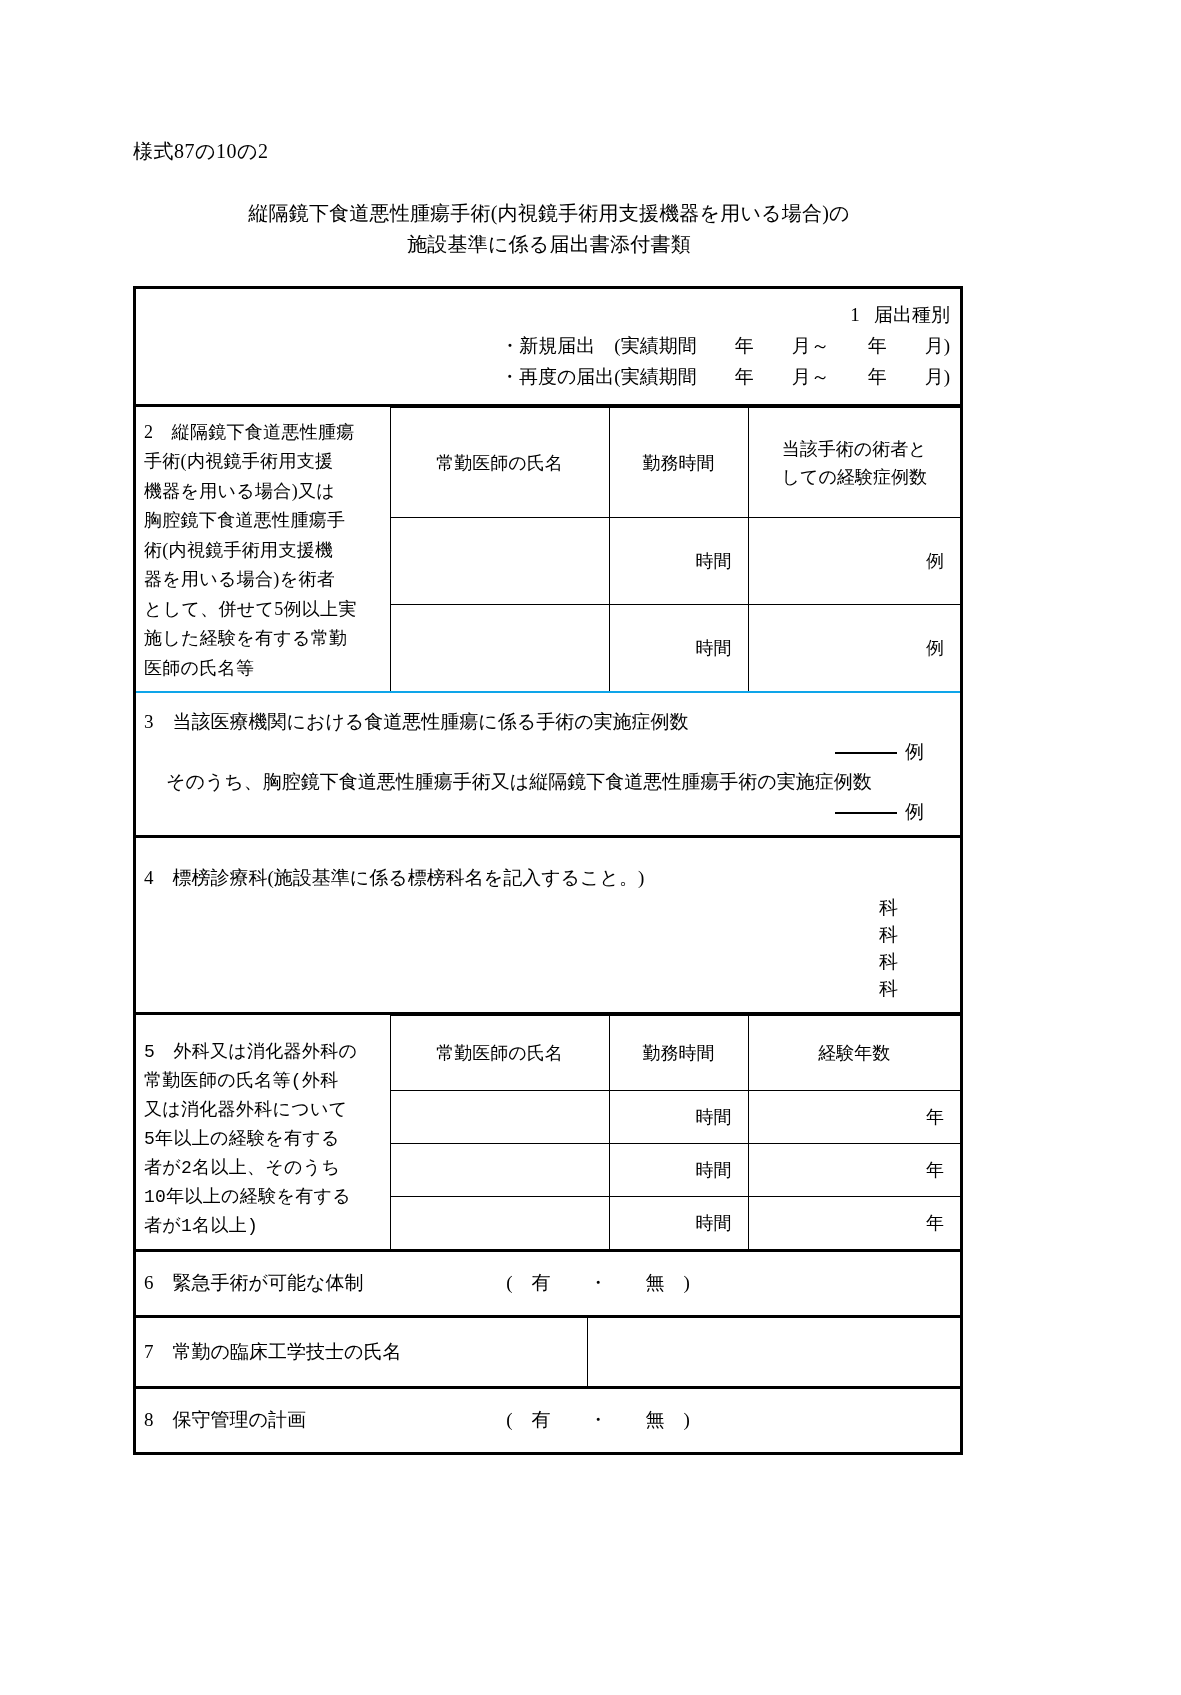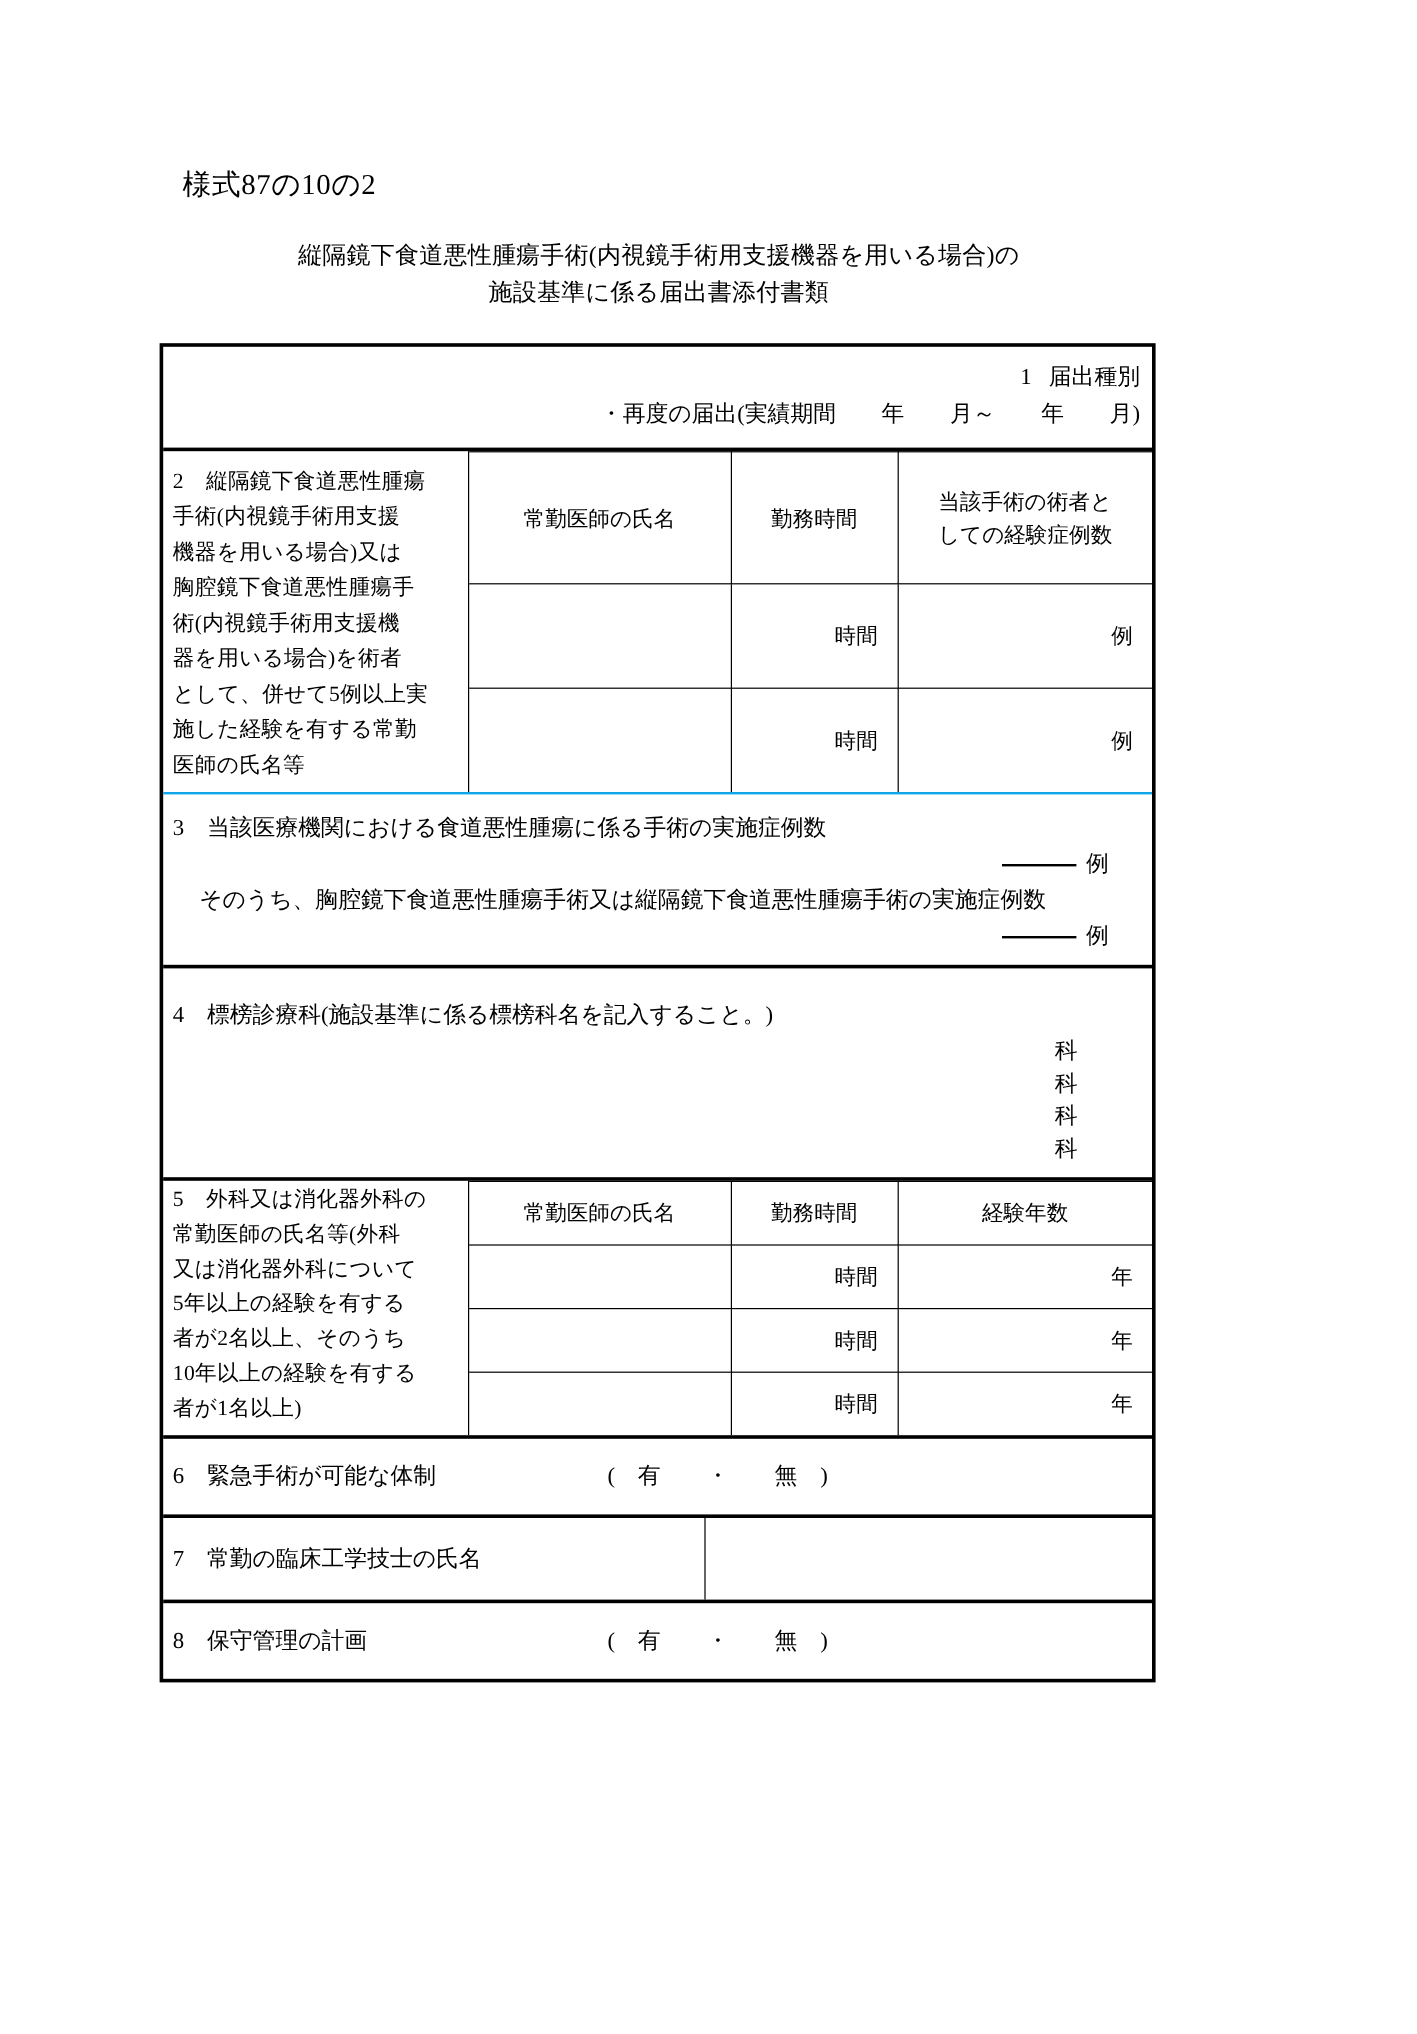--- a/index.html
+++ b/index.html
@@ -22,24 +22,23 @@
     height: 1695px;
     box-sizing: border-box;
     padding: 0;
   }
 
   
   .form-no {
     position: absolute;
     left: 133px;
     top: 138px;
-    font-size: 24px;
+    font-size: 20px;
     letter-spacing: 0.5px;
     white-space: nowrap;
-    margin-left: 19px;
   }
   .doc-title {
     position: absolute;
     left: 0;
     top: 198px;
     width: 1098px;
     text-align: center;
     font-size: 20px;
     line-height: 31px;
     letter-spacing: 0.2px;
@@ -174,23 +173,24 @@
   }
   table.sec5 td {
     border: 1px solid #000;
     vertical-align: top;
     font-size: 18px;
   }
   table.sec5 td.desc {
     border-left: none;
     border-top: none;
     border-bottom: none;
-    padding: 0 6px 8px 8px;
+    padding: 22px 6px 8px 8px;
     line-height: 29px;
     letter-spacing: 0.3px;
+    font-family: Liberation Mono, monospace;
   }
   table.sec5 td.hdr {
     text-align: center;
     vertical-align: middle;
     padding: 12px 4px;
     font-size: 18px;
   }
   table.sec5 td.blank { height: 50px; }
   table.sec5 td.unit {
     text-align: right;
@@ -258,20 +258,21 @@
     <span class="line2">施設基準に係る届出書添付書類</span>
   </div>
 
   <div class="outer-wrap">
 
     <div class="sec1">
       <div class="cell" style="padding:10px 10px 12px 8px;text-align:right;">
         <div class="num-line">
           <span>1</span>&nbsp;&nbsp;&nbsp;<span>届出種別</span>
         </div>
+        <div class="sub">・新規届出　(実績期間　　年　　月～　　年　　月)</div>
         <div class="sub">・再度の届出(実績期間　　年　　月～　　年　　月)</div>
       </div>
     </div>
 
     <table class="sec2">
       <colgroup>
         <col style="width:254px">
         <col style="width:219px">
         <col style="width:139px">
         <col style="width:212px">

